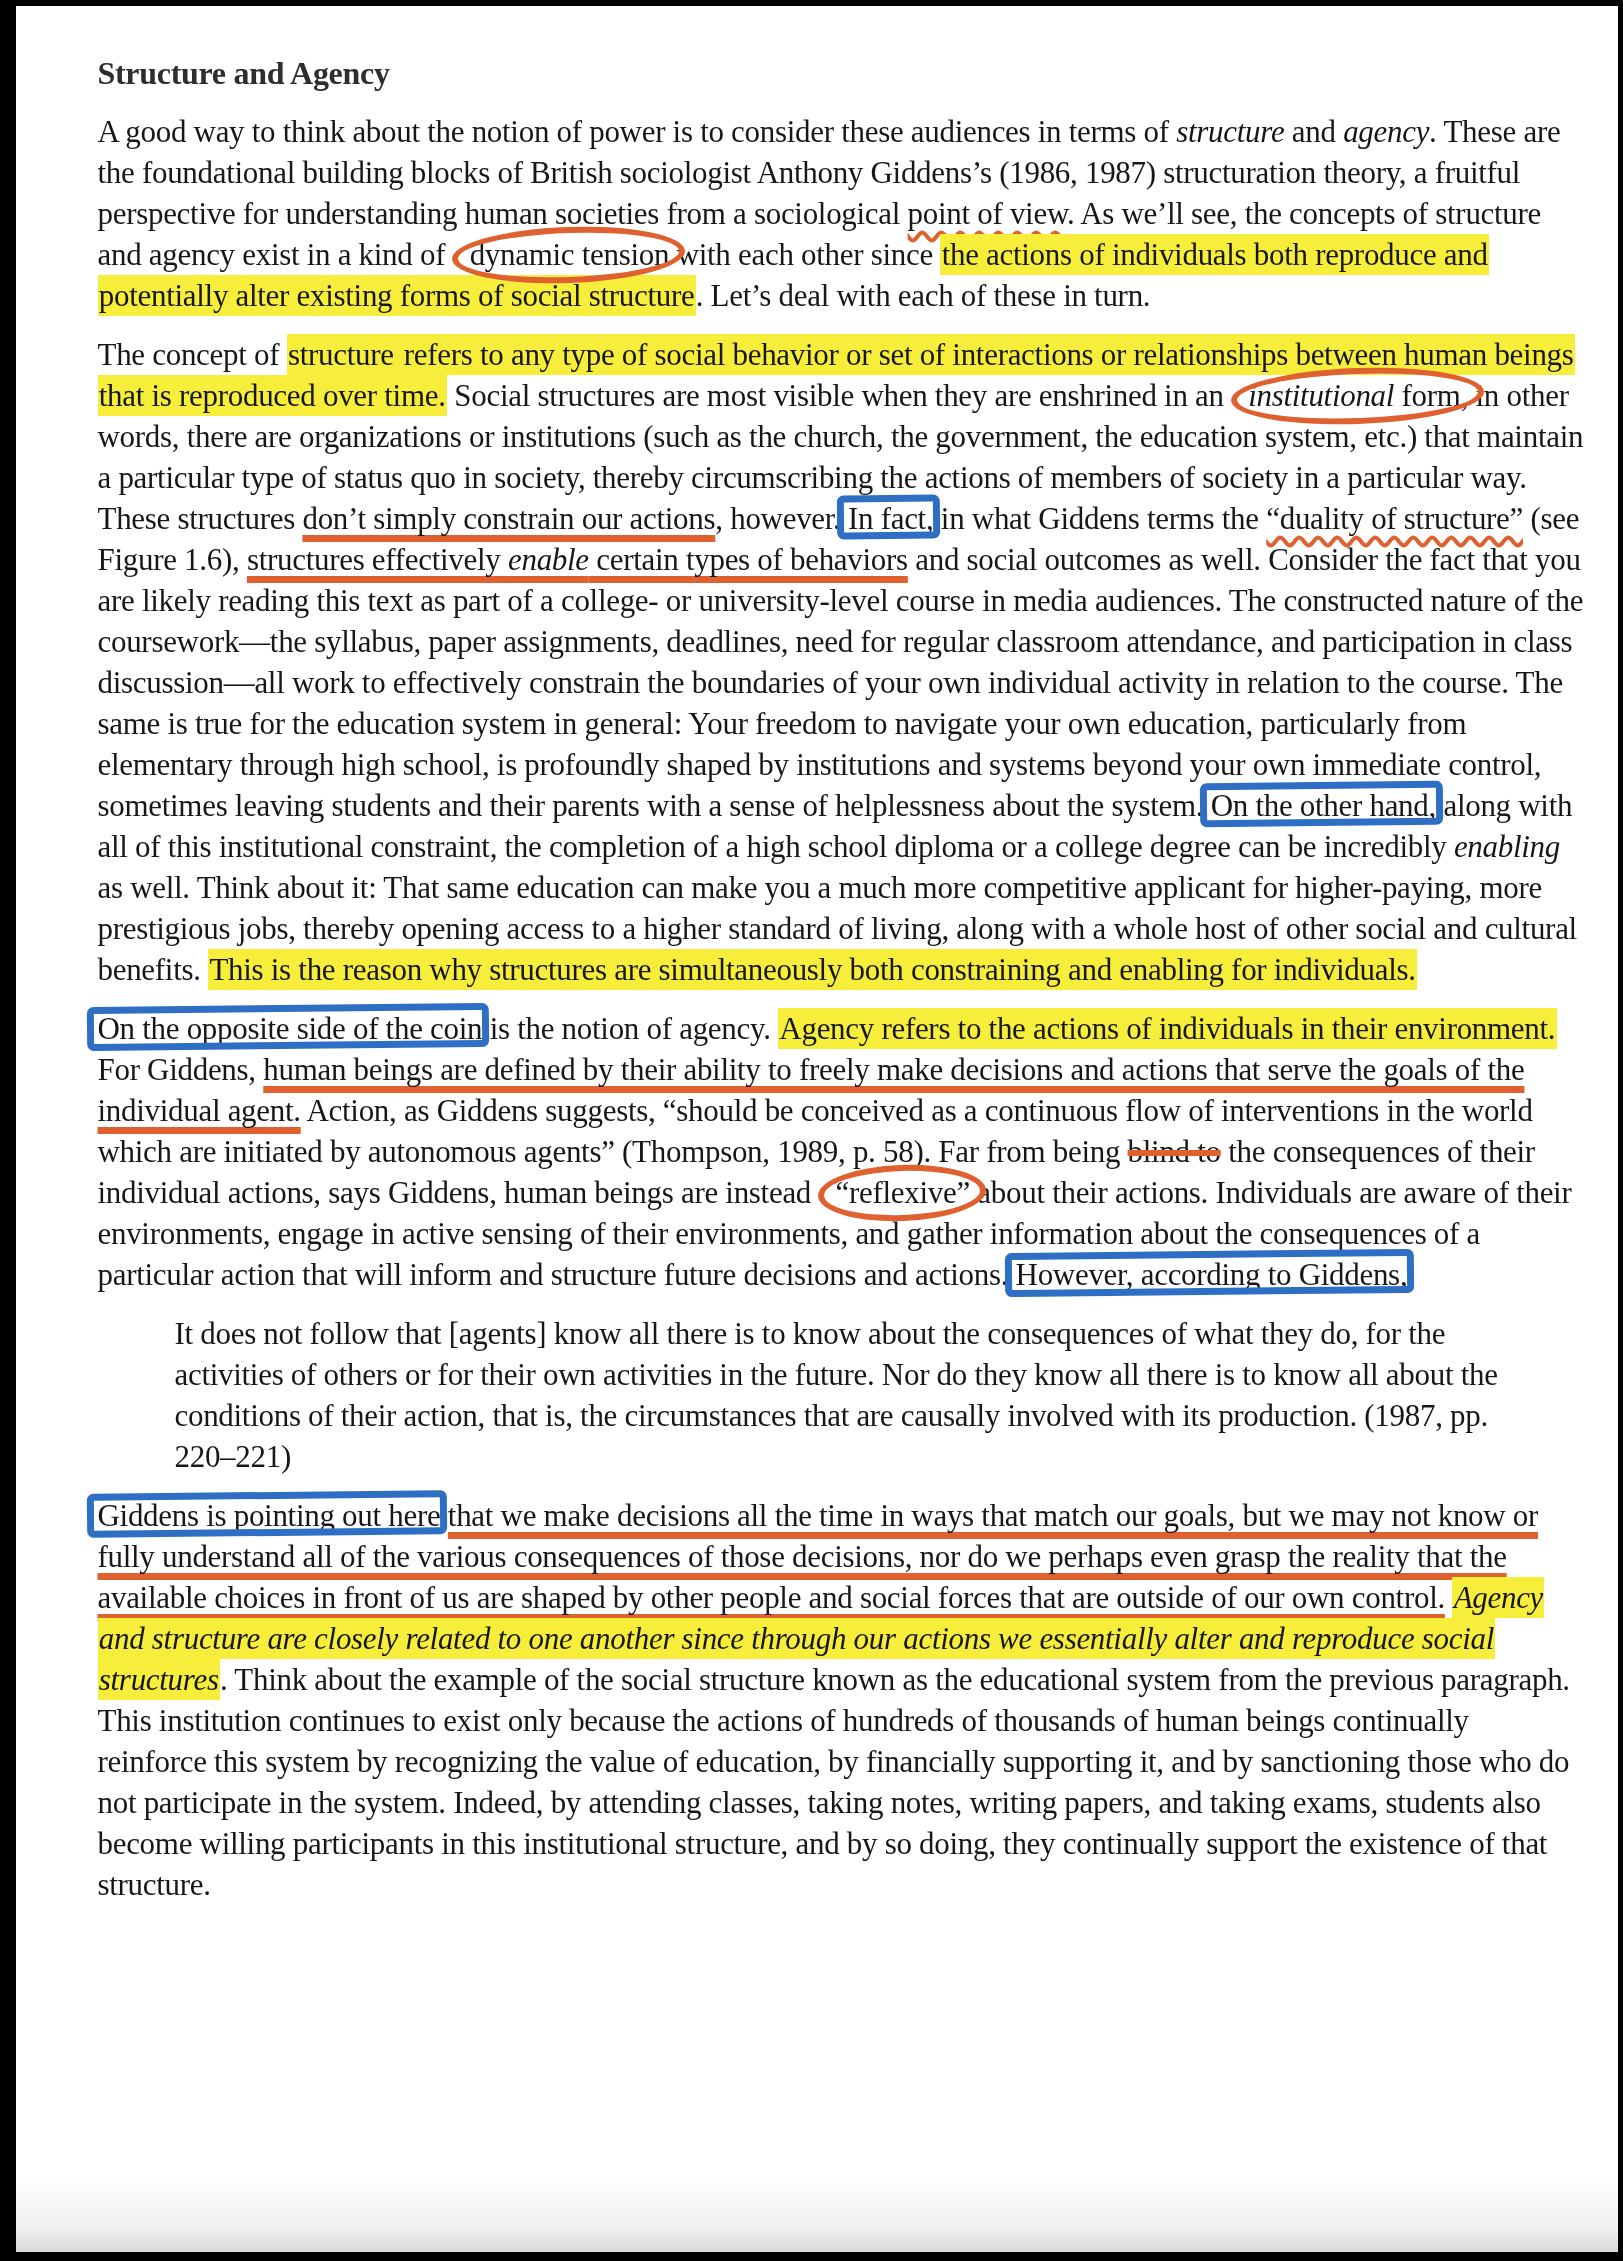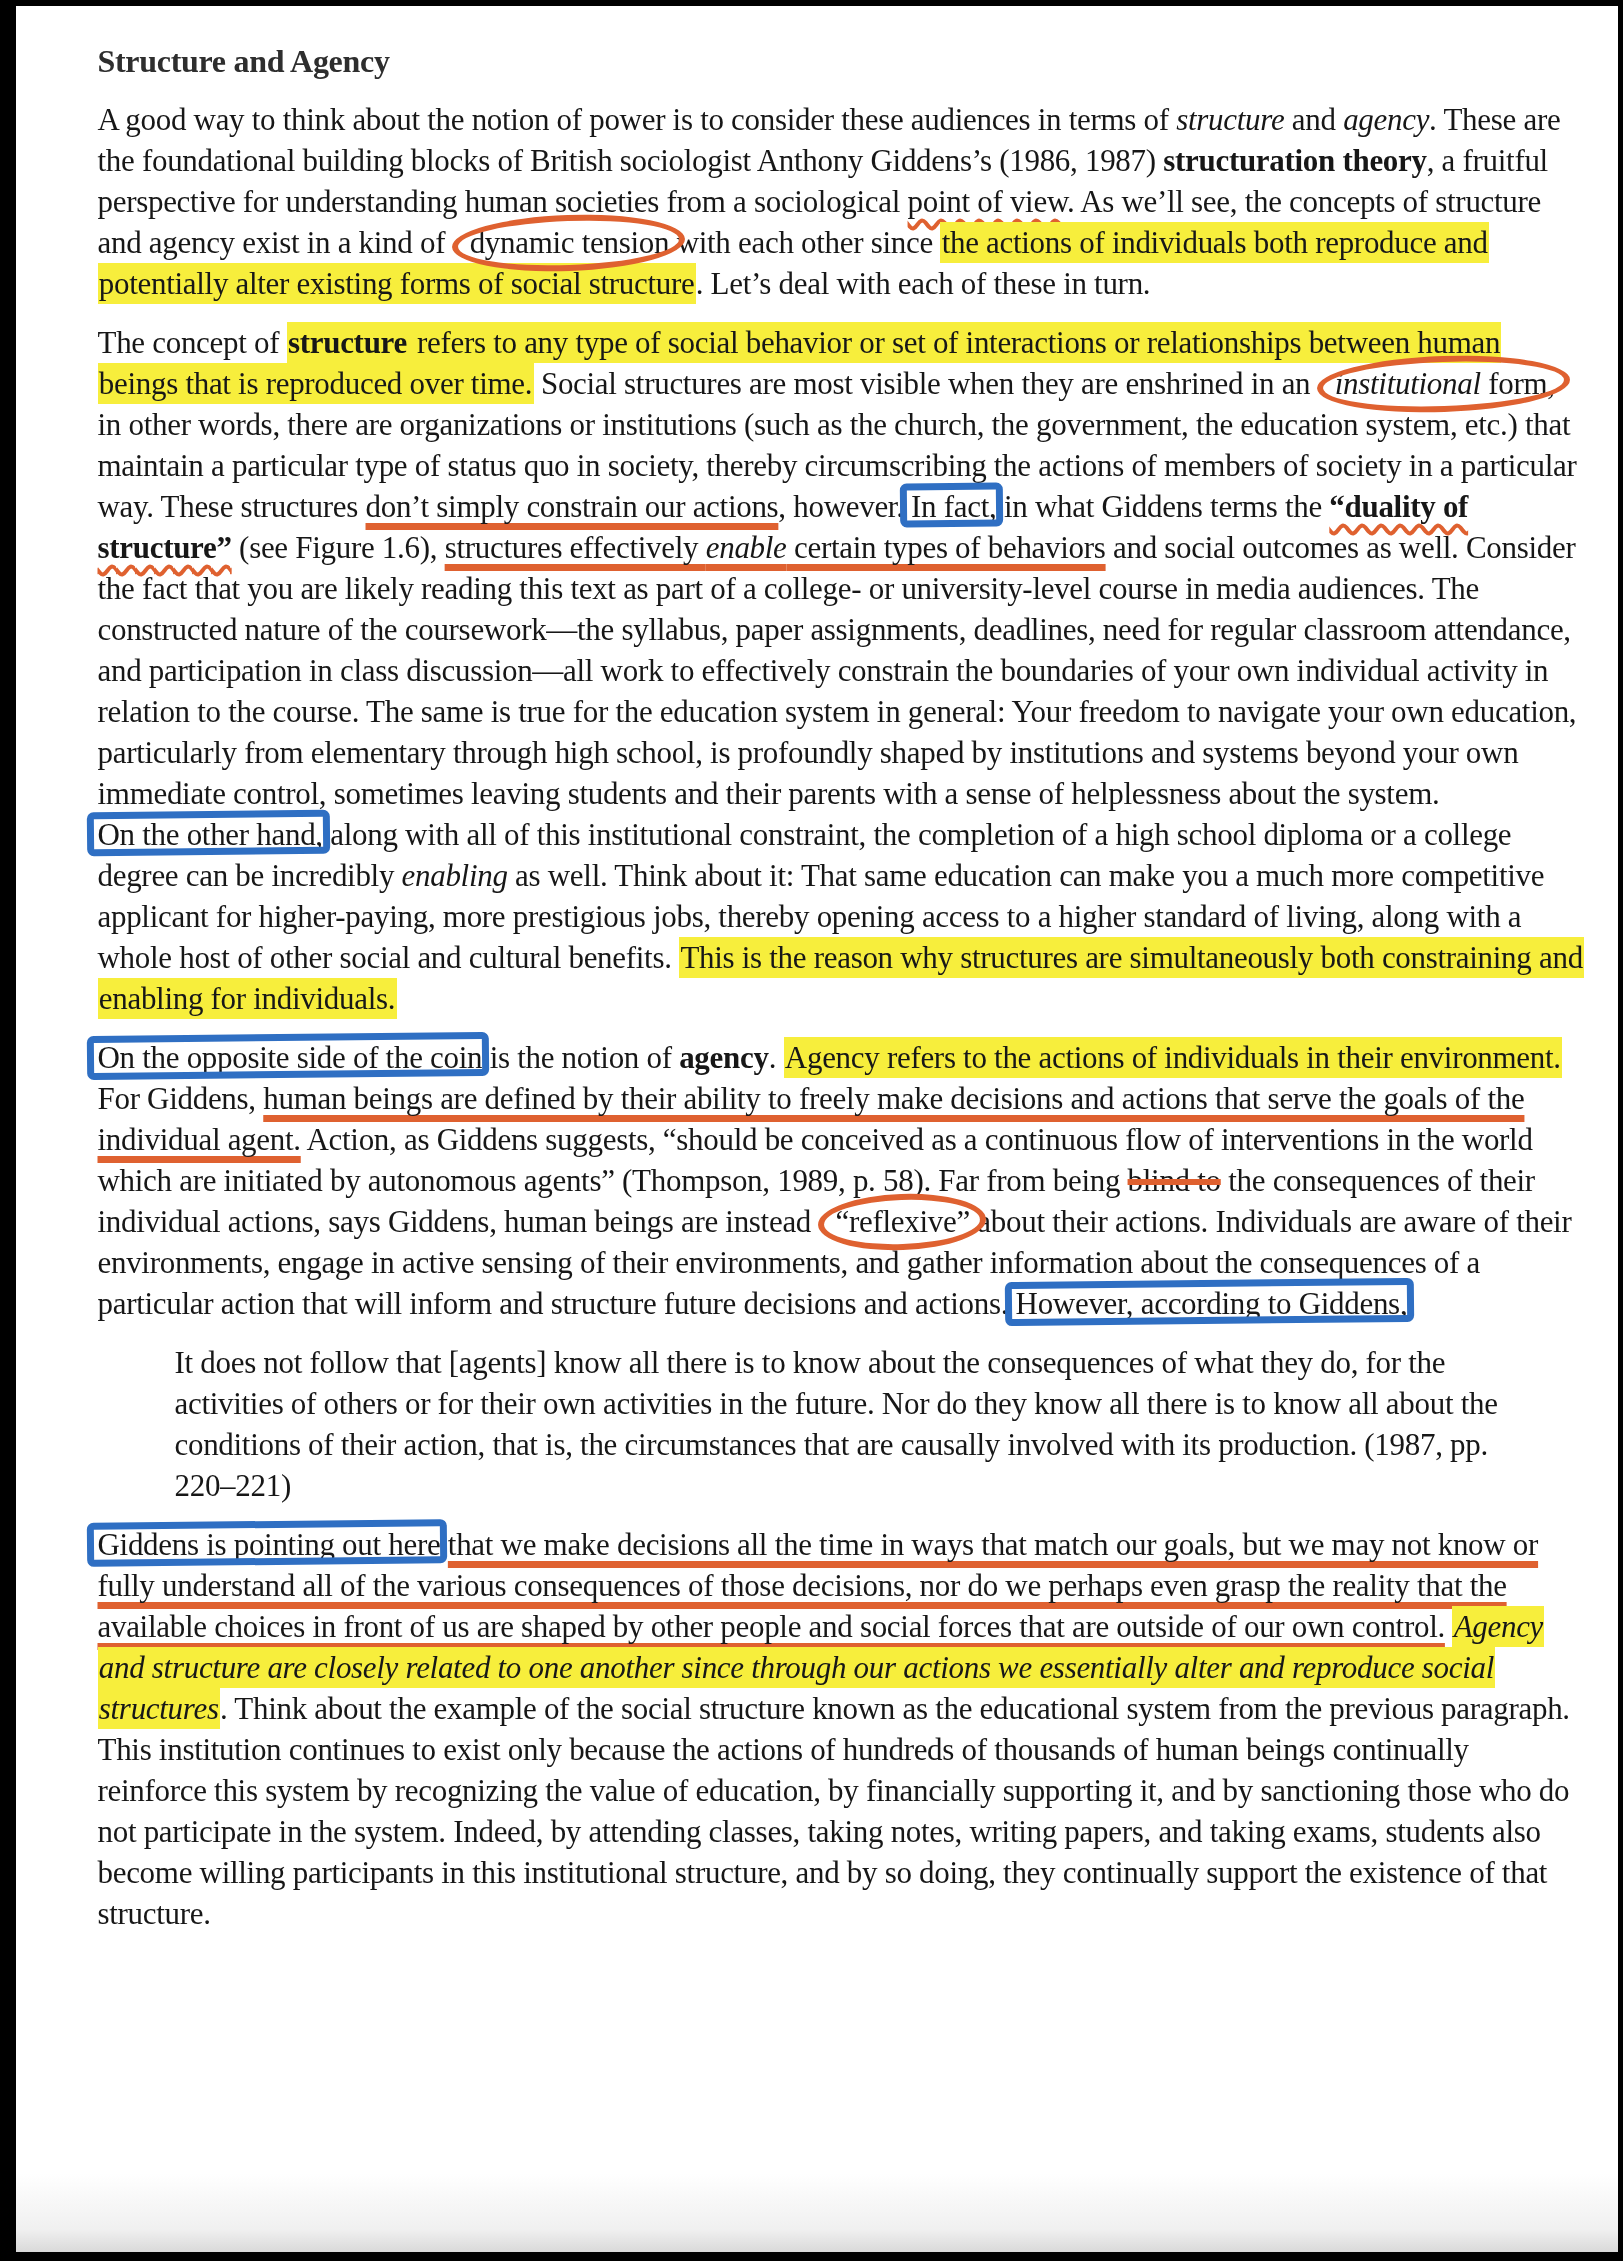--- a/index.html
+++ b/index.html
@@ -25,29 +25,29 @@
     overflow: hidden;
     font-family: "Liberation Serif", "DejaVu Serif", serif;
     font-size: 31px;
     line-height: 41px;
     letter-spacing: -0.3px;
     color: #171717;
   }
   h1.heading {
     font-size: 32px;
     line-height: 41px;
-    margin: 0 0 17px 0;
+    margin: 12px 0 17px 0;
     font-weight: 700;
     color: #2e2e2e;
   }
   p.paragraph { margin: 0 0 18px 0; }
   blockquote.quote { margin: 0 40px 18px 77px; }
   p.paragraph:last-child { margin-bottom: 6px; }
 
-  .b { font-weight: 700; }
+  .b { font-weight: 400; }
   .i { font-style: italic; }
 
   .hl {
     background: var(--hl, #f7ee3c);
     padding: 2.7px 1.3px;
     box-decoration-break: clone;
     -webkit-box-decoration-break: clone;
   }
 
   .oul {

